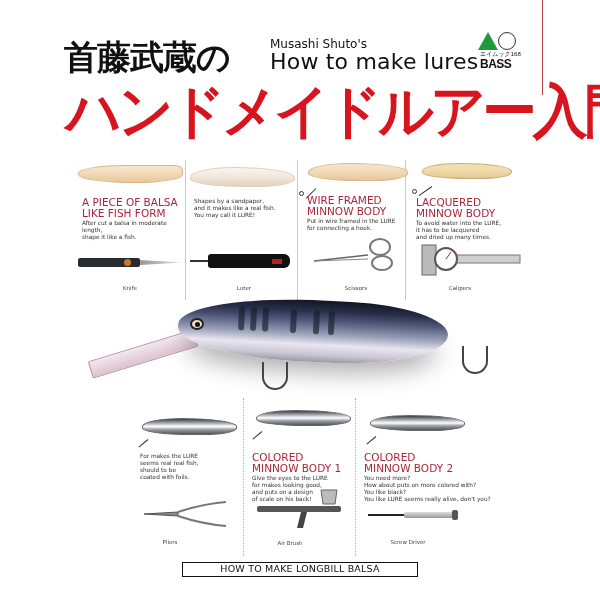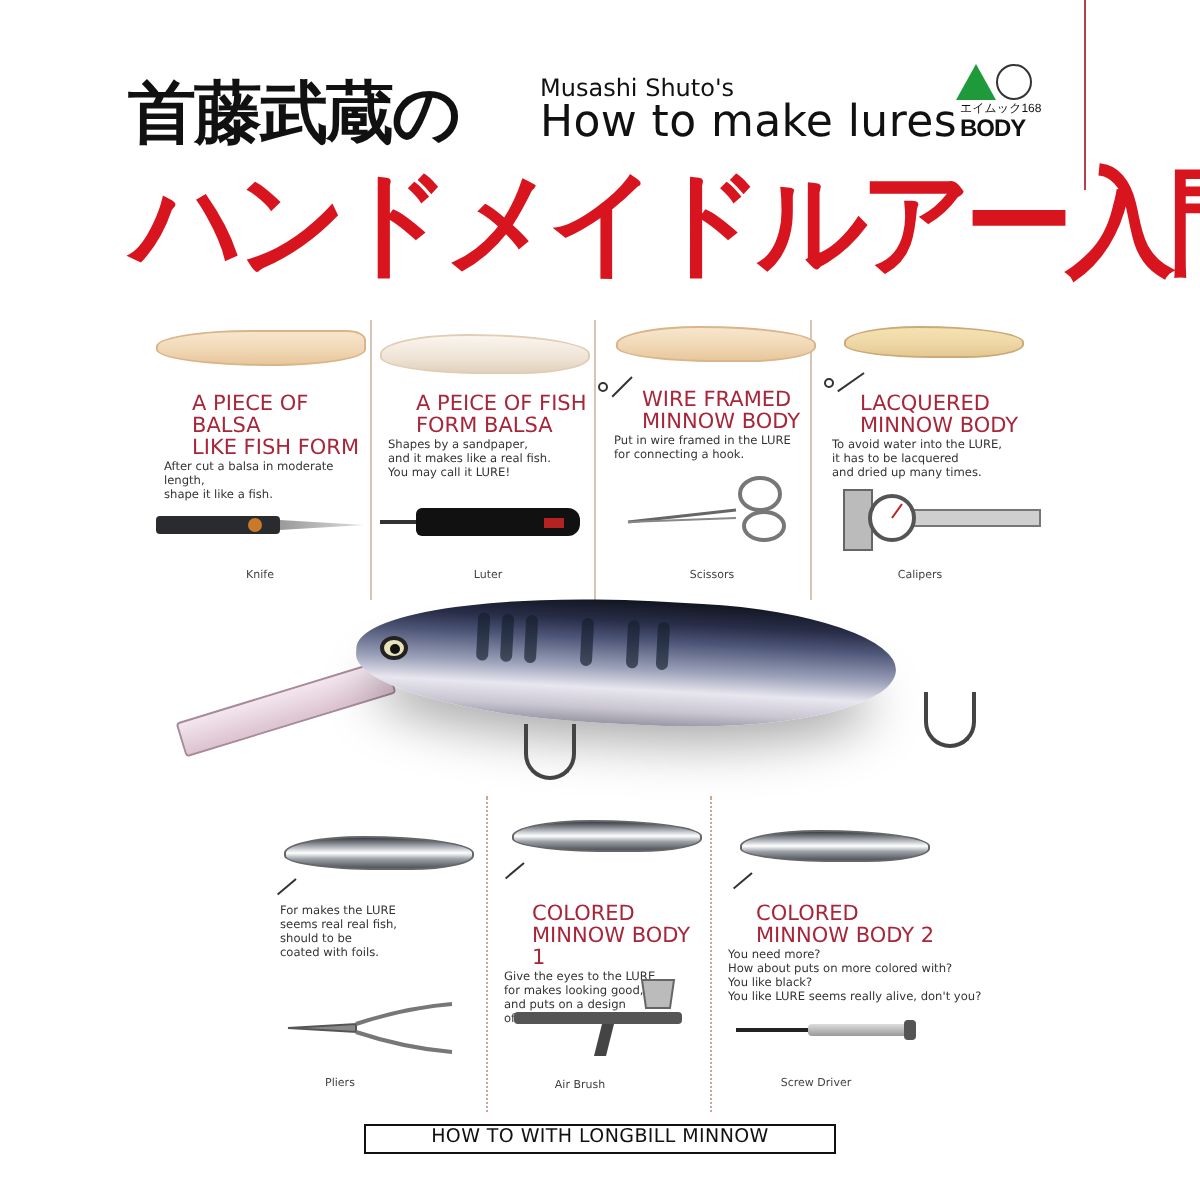--- a/index.html
+++ b/index.html
@@ -18,21 +18,21 @@
     .logo .globe { position: absolute; left: 22px; top: 2px; width: 18px; height: 18px; border: 1.5px solid #333; border-radius: 50%; }
     .logo .series { position: absolute; left: 4px; top: 20px; font-size: 6px; color: #111; white-space: nowrap; }
     .logo .bass { position: absolute; left: 4px; top: 27px; font-size: 12px; font-weight: 900; color: #111; letter-spacing: -0.5px; }
 
     .title-jp-big { position: absolute; left: 66px; top: 82px; font-family: "DejaVu Sans", sans-serif; font-weight: 900; font-size: 58px; color: #d8141e; letter-spacing: -4px; line-height: 1; transform: scaleX(0.94); transform-origin: left; white-space: nowrap; }
 
     .vdiv { position: absolute; width: 1px; background: #d8c4b4; }
     .vdiv.dotted { background: none; border-left: 1px dotted #c9a89a; }
 
     .step { position: absolute; }
-    .step .heading { font-family: "DejaVu Sans", sans-serif; color: #a8263a; font-size: 10.5px; line-height: 11px; text-transform: uppercase; white-space: pre-line; margin-left: 14px; }
+    .step .heading { font-family: "DejaVu Sans", sans-serif; color: #a8263a; font-size: 10.5px; line-height: 11px; text-transform: uppercase; white-space: pre-line; }
     .step .desc { font-family: "DejaVu Sans", sans-serif; font-size: 5.8px; line-height: 7px; color: #333; white-space: pre-line; margin-top: 1px; }
     .tool-label { position: absolute; font-family: "DejaVu Sans", sans-serif; font-size: 5.5px; color: #444; text-align: center; }
 
     .lure-body { position: absolute; border-radius: 50% 70% 40% 60% / 60% 60% 50% 50%; }
     .balsa { background: linear-gradient(180deg, #f7e6cc 0%, #f1d9b8 50%, #e8c79c 100%); border: 1px solid #d9b58a; }
     .white-balsa { background: linear-gradient(180deg, #fbf5ee 0%, #efe4d6 60%, #e2d1bd 100%); border: 1px solid #e0cdb6; }
     .lacq { background: linear-gradient(180deg, #f4e2b0 0%, #efd9a9 50%, #e5c891 100%); border: 1px solid #c9aa78; }
     .foil { background: linear-gradient(180deg, #3b3f46 0%, #c4c8ce 35%, #ffffff 50%, #9ca1a8 70%, #50555c 100%); border: 1px solid #666; }
     .wire { position: absolute; height: 1px; background: #333; transform-origin: right center; }
     .eyelet { position: absolute; width: 5px; height: 5px; border: 1px solid #333; border-radius: 50%; }
@@ -61,21 +61,21 @@
 
 <div class="title-jp-small">首藤武蔵の</div>
 <div class="title-en">
   <span class="l1">Musashi Shuto's</span>
   <span class="l2">How to make lures</span>
 </div>
 <div class="logo">
   <div class="tree"></div>
   <div class="globe"></div>
   <div class="series">エイムック168</div>
-  <div class="bass">BODY</div>
+  <div class="bass">BASS</div>
 </div>
 <div class="title-jp-big">ハンドメイドルアー入門</div>
 
 <div class="vdiv" style="left:185px;top:160px;height:140px;"></div>
 <div class="vdiv" style="left:297px;top:160px;height:140px;"></div>
 <div class="vdiv" style="left:405px;top:160px;height:140px;"></div>
 
 <div class="lure-body balsa" style="left:78px;top:165px;width:105px;height:18px;border-radius:50% 10% 50% 60% / 50% 30% 50% 50%;"></div>
 <div class="lure-body white-balsa" style="left:190px;top:167px;width:105px;height:20px;"></div>
 <div class="lure-body balsa" style="left:308px;top:163px;width:100px;height:18px;"></div>
@@ -85,22 +85,20 @@
 <div class="wire" style="left:416px;top:186px;width:16px;transform:rotate(-35deg);"></div>
 <div class="eyelet" style="left:412px;top:189px;"></div>
 
 <div class="step" style="left:82px;top:197px;width:100px;">
   <div class="heading">A PIECE OF BALSA
 LIKE FISH FORM</div>
   <div class="desc">After cut a balsa in moderate length,
 shape it like a fish.</div>
 </div>
 <div class="step" style="left:194px;top:197px;width:100px;">
-  <div class="heading">A PEICE OF FISH
-FORM BALSA</div>
   <div class="desc">Shapes by a sandpaper,
 and it makes like a real fish.
 You may call it LURE!</div>
 </div>
 <div class="step" style="left:307px;top:195px;width:98px;">
   <div class="heading">WIRE FRAMED
 MINNOW BODY</div>
   <div class="desc">Put in wire framed in the LURE
 for connecting a hook.</div>
 </div>
@@ -209,13 +207,13 @@
 <div class="tool" style="left:368px;top:510px;width:92px;height:10px;">
   <div style="position:absolute;left:0;top:4px;width:36px;height:2px;background:#222;"></div>
   <div style="position:absolute;left:36px;top:2px;width:50px;height:6px;background:linear-gradient(180deg,#ddd,#999);border-radius:2px;"></div>
   <div style="position:absolute;left:84px;top:0;width:6px;height:10px;background:#555;border-radius:2px;"></div>
 </div>
 
 <div class="tool-label" style="left:140px;top:539px;width:60px;">Pliers</div>
 <div class="tool-label" style="left:260px;top:540px;width:60px;">Air Brush</div>
 <div class="tool-label" style="left:368px;top:539px;width:80px;">Screw Driver</div>
 
-<div class="box-label">HOW TO WITH LONGBILL MINNOW</div>
+<div class="box-label">HOW TO MAKE LONGBILL BALSA</div>
 
 </body></html>

